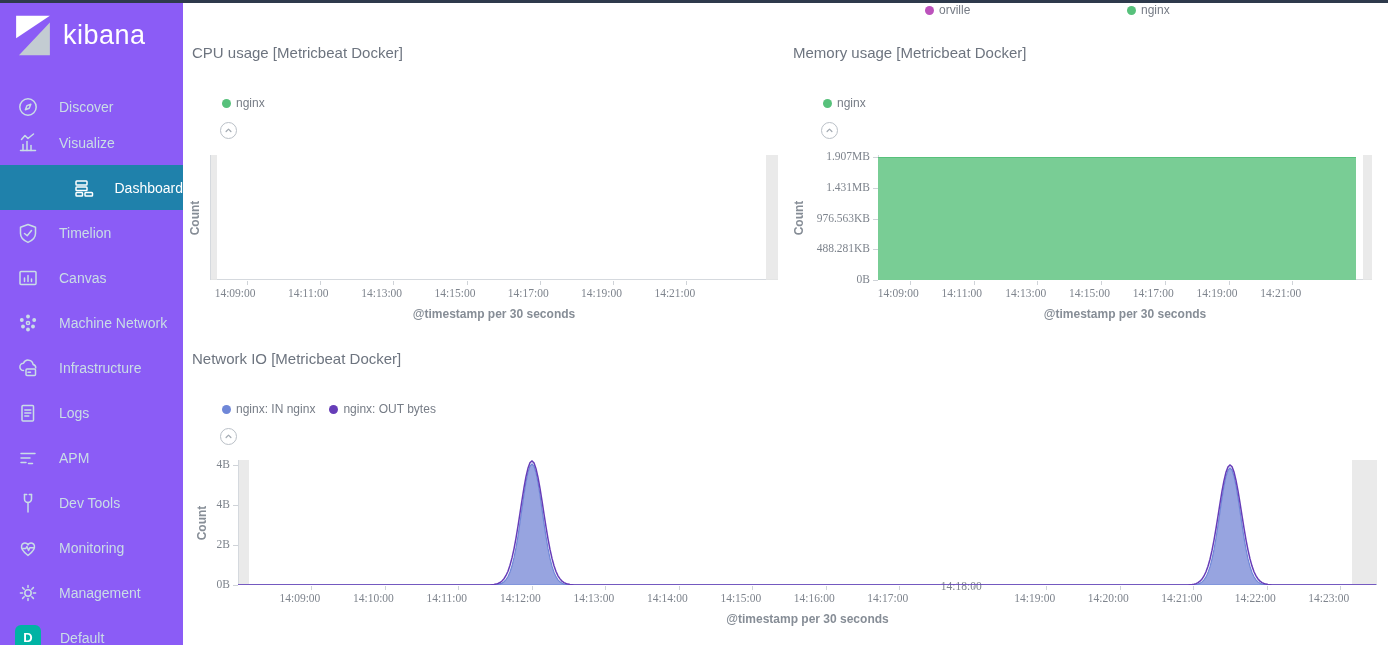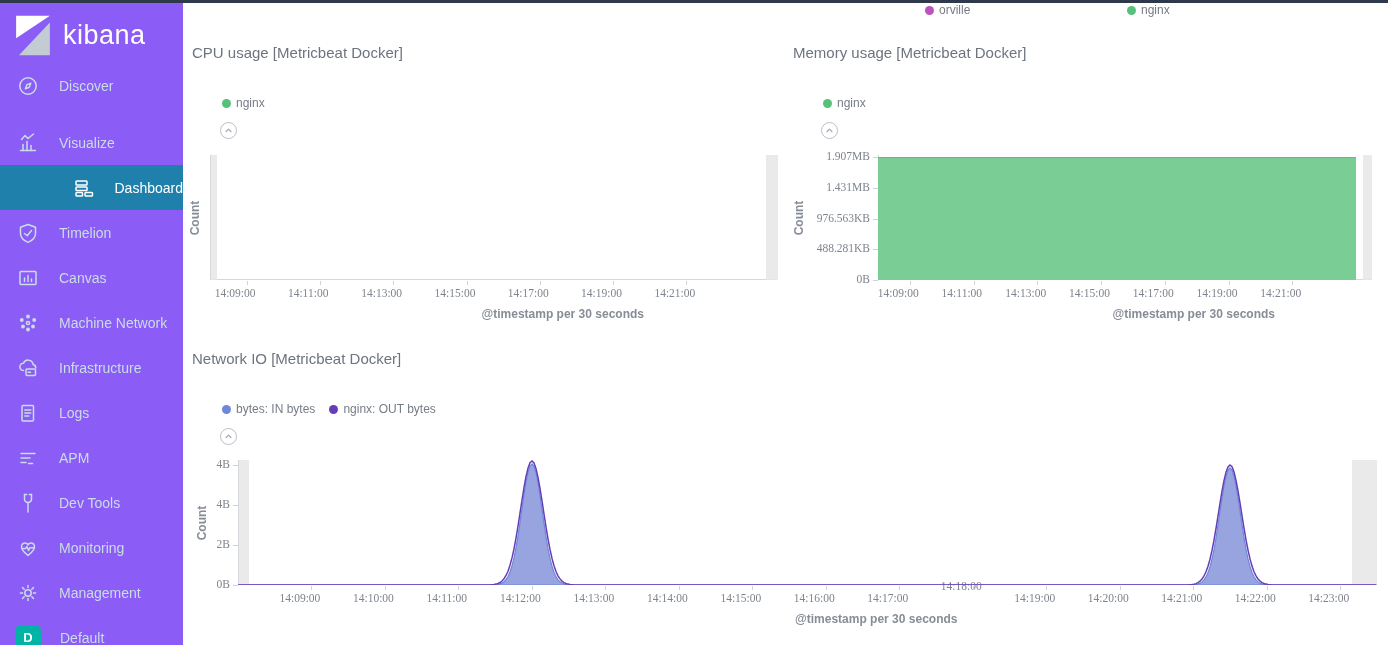--- a/index.html
+++ b/index.html
@@ -29,40 +29,40 @@
   .legend-toggle{position:absolute;width:15px;height:15px;border-radius:50%;border:1px solid #bac0c7;
                  background:#fff;display:flex;align-items:center;justify-content:center;cursor:pointer;padding:0;box-sizing:content-box;}
   .legend-toggle svg{width:11px;height:11px;stroke:#a3aab2;fill:none;stroke-width:1.8;stroke-linecap:round;stroke-linejoin:round;}
   .plot{position:absolute;border-left:1px solid #d5d9de;border-bottom:1px solid #d5d9de;box-sizing:border-box;}
   .endzone{position:absolute;background:#e6e6e6;opacity:0.85;}
   .tick-label{position:absolute;font-size:11.5px;color:#7e848d;white-space:nowrap;font-family:Liberation Serif, serif;}
   .x-tick{text-align:left;}
   .y-tick{text-align:right;}
   .tick-mark{position:absolute;background:#cfd3d8;}
   .axis-ylabel{position:absolute;font-size:12px;font-weight:700;color:#868d96;text-align:center;transform:rotate(-90deg);}
-  .axis-xlabel{position:absolute;font-size:12px;font-weight:700;color:#868d96;text-align:right;}
+  .axis-xlabel{position:absolute;font-size:12px;font-weight:700;color:#868d96;text-align:center;}
   .area-rect{position:absolute;box-sizing:border-box;}
   .series-svg{position:absolute;pointer-events:none;}
 </style>
 </head>
 <body>
 
 <div class="page">
   <div class="top-border"></div>
 
   <nav class="sidebar">
     <div class="logo">
       <svg viewBox="0 0 44 48">
         <polygon points="4,3 40,3 4,27" fill="#ffffff"></polygon>
         <polygon points="7,45 40,10 40,45" fill="#c3ccd2"></polygon>
       </svg>
       <span class="wordmark">kibana</span>
     </div>
     <div id="nav-items">
-        <div class="nav-item" style="position: absolute; left: 0px; top: 63px; width: 183px; height: 45px;">
+        <div class="nav-item" style="position: absolute; left: 0px; top: 84px; width: 183px; height: 45px;">
           <div class="nav-icon"><svg viewBox="0 0 24 24">
               <circle cx="12" cy="12" r="8.2"></circle>
               <path d="M14.8 9.2 L11 10.6 L9.4 14.8 L13.2 13.2 Z"></path>
             </svg></div>
           <div class="nav-label">Discover</div>
         </div>
         <div class="nav-item" style="position: absolute; left: 0px; top: 120px; width: 183px; height: 45px;">
           <div class="nav-icon"><svg viewBox="0 0 24 24">
               <path d="M4.5 19.5h15"></path>
               <path d="M7 19.5v-6"></path>
@@ -238,21 +238,21 @@
       <div class="tick-label x-tick" style="position: absolute; left: 1196.58px; top: 287px; width: 64px; height: 14px;">14:19:00</div>
       <div class="tick-mark" style="position: absolute; left: 1228.58px; top: 281px; width: 1px; height: 4px;"></div>
       <div class="tick-label x-tick" style="position: absolute; left: 1260.32px; top: 287px; width: 64px; height: 14px;">14:21:00</div>
       <div class="tick-mark" style="position: absolute; left: 1292.32px; top: 281px; width: 1px; height: 4px;"></div>
       <div class="axis-xlabel" style="position: absolute; left: 975px; top: 307px; width: 300px; height: 16px;">@timestamp per 30 seconds</div>
       <div class="area-rect" style="position: absolute; left: 878px; top: 157.029px; width: 478.065px; height: 122.971px; background: rgb(121, 205, 149); border-top: 1px solid rgb(87, 193, 123);"></div>
       <div class="panel-title" style="position: absolute; left: 192px; top: 350px;">Network IO [Metricbeat Docker]</div>
       <div class="legend-row" style="position: absolute; left: 222px; top: 402px;">
         <div class="legend-item">
           <div class="legend-dot" style="background: rgb(111, 135, 216);"></div>
-          <div class="legend-label">bytes: IN bytes</div>
+          <div class="legend-label">nginx: IN nginx</div>
         </div>
         <div class="legend-item">
           <div class="legend-dot" style="background: rgb(102, 61, 184);"></div>
           <div class="legend-label">nginx: OUT bytes</div>
         </div>
       </div>
       <div class="legend-toggle" style="position: absolute; left: 220px; top: 428px; width: 15px; height: 15px;">
         <svg viewBox="0 0 16 16">
           <path d="M4.5 9.5 8 6l3.5 3.5"></path>
         </svg>

